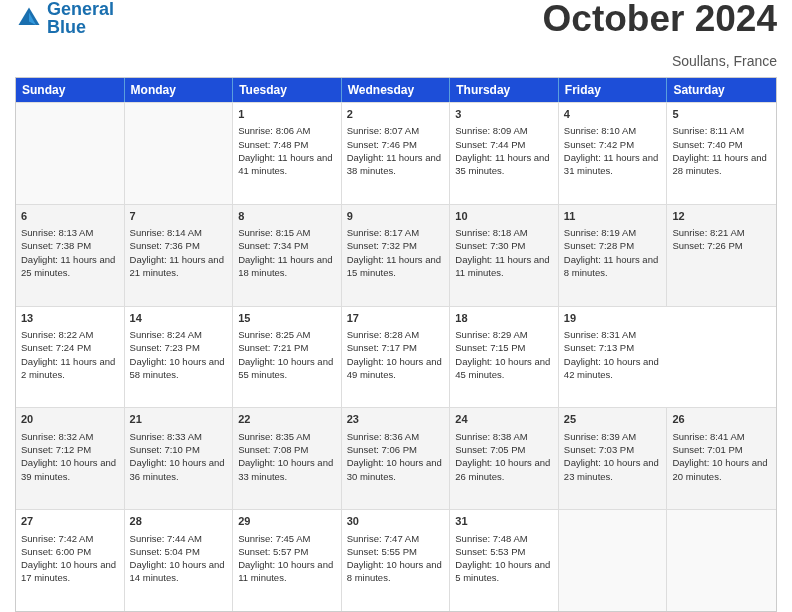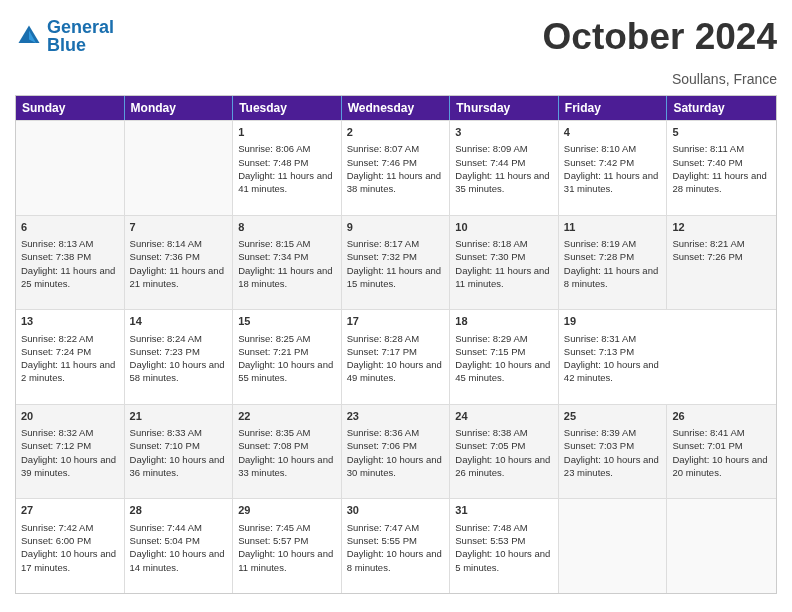--- a/index.html
+++ b/index.html
@@ -6,21 +6,21 @@
     body {
       width: 792px;
       height: 612px;
       font-family: Arial, sans-serif;
       background: #fff;
       overflow: hidden;
     }
     .page {
       width: 792px;
       height: 612px;
-      padding: 18px 15px;
+      padding: 0 15px;
       display: flex;
       flex-direction: column;
     }
     .header {
       display: flex;
       justify-content: space-between;
       align-items: flex-start;
       margin-bottom: 8px;
     }
     .logo {
@@ -57,21 +57,21 @@
     }
     .calendar {
       flex: 1;
       display: flex;
       flex-direction: column;
       border: 1px solid #ccc;
     }
     .cal-header {
       display: grid;
       grid-template-columns: repeat(7, 1fr);
-      background: #4c1d95;
+      background: #1d4ed8;
     }
     .cal-header-cell {
       color: white;
       font-weight: bold;
       font-size: 12px;
       padding: 5px 6px;
       border-right: 1px solid #5a9edd;
       text-align: left;
     }
     .cal-header-cell:last-child { border-right: none; }

